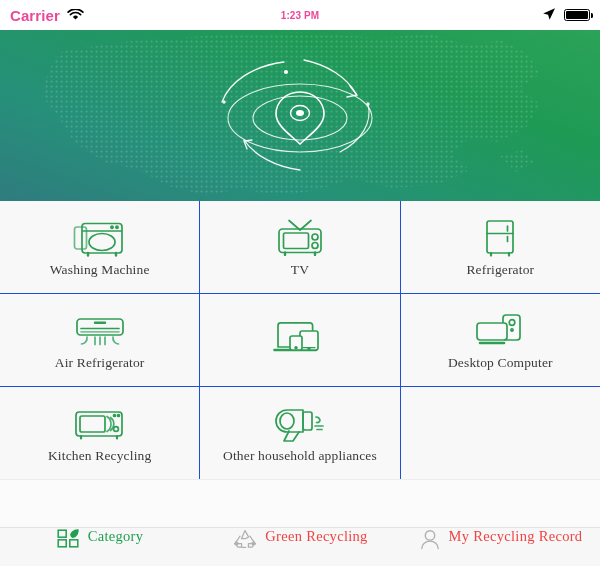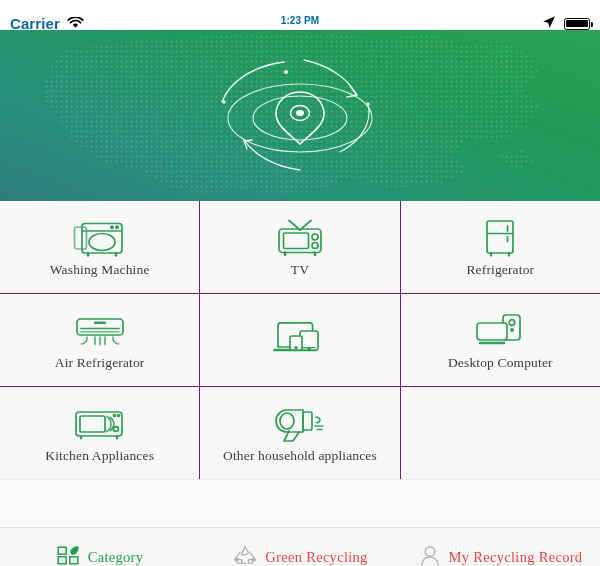--- a/index.html
+++ b/index.html
@@ -21,24 +21,24 @@
     display: flex;
     flex-direction: column;
   }
 
   
   .statusbar {
     height: 22px;
     flex: 0 0 22px;
     background: #ffffff;
     display: flex;
-    align-items: flex-start;
+    align-items: center;
     padding: 15px 10px;
     box-sizing: border-box;
-    color: #0369a1;
+    color: #ec4899;
     font-size: 15px;
     font-weight: bold;
     letter-spacing: 0.1px;
   }
   .sb-left {
     display: flex;
     align-items: center;
     gap: 7px;
     flex: 1 1 0;
   }
@@ -114,21 +114,21 @@
   
   .grid-wrap {
     flex: 1 1 auto;
     background: #fbfbfb;
     position: relative;
   }
   .grid {
     display: grid;
     grid-template-columns: repeat(3, 1fr);
     grid-template-rows: repeat(3, 92px);
-    background: #701a75;
+    background: #1d4ed8;
     gap: 1px;
     border-bottom: 1px solid #ededed;
   }
   .cell {
     background: #f8f8f8;
     display: flex;
     flex-direction: column;
     align-items: center;
     justify-content: center;
     padding: 6px 4px 4px;
@@ -159,21 +159,21 @@
     flex: 0 0 38px;
     height: 38px;
     background: #f7f7f7;
     border-top: 1px solid #e2e2e2;
     display: flex;
     align-items: center;
   }
   .tab {
     flex: 1 1 0;
     display: flex;
-    align-items: flex-end;
+    align-items: flex-start;
     justify-content: center;
     gap: 7px;
     height: 100%;
   }
   .tab .ticon { display: flex; align-items: center; }
   .tab .tlabel {
     font-family: "Liberation Serif", serif;
     font-size: 14.5px;
     letter-spacing: 0.3px;
     color: #ef4444;
@@ -374,21 +374,21 @@
               <path d="M38 12.5 a9 9 0 0 1 0 15" stroke="#49ad6e"></path>
               <path d="M41.5 13.5 a8 8 0 0 1 0 13" stroke="#49ad6e"></path>
               <circle cx="45.5" cy="11.5" r="1" fill="#2f9e54"></circle>
               <circle cx="49.5" cy="11.5" r="1" fill="#2f9e54"></circle>
               <circle cx="47" cy="25" r="2.4"></circle>
               <path d="M12 32 v2.4" stroke-width="2.2"></path>
               <path d="M48 32 v2.4" stroke-width="2.2"></path>
             </g>
           </svg>
         </span>
-        <span class="lbl">Kitchen Appliances</span>
+        <span class="lbl">Kitchen Recycling</span>
       </div>
 
       <div class="cell">
         <span class="ico">
           <svg width="66" height="42" viewBox="0 0 66 42">
             <g fill="none" stroke="#2f9e54" stroke-width="1.7" stroke-linejoin="round" stroke-linecap="round">
               <path d="M20 6 a11 11 0 0 0 0 22 h16 V6 Z"></path>
               <ellipse cx="20" cy="17" rx="7" ry="8"></ellipse>
               <rect x="36" y="8" width="9" height="18" rx="2"></rect>
               <path d="M22 27 L17 37 h9 l6 -9"></path>

